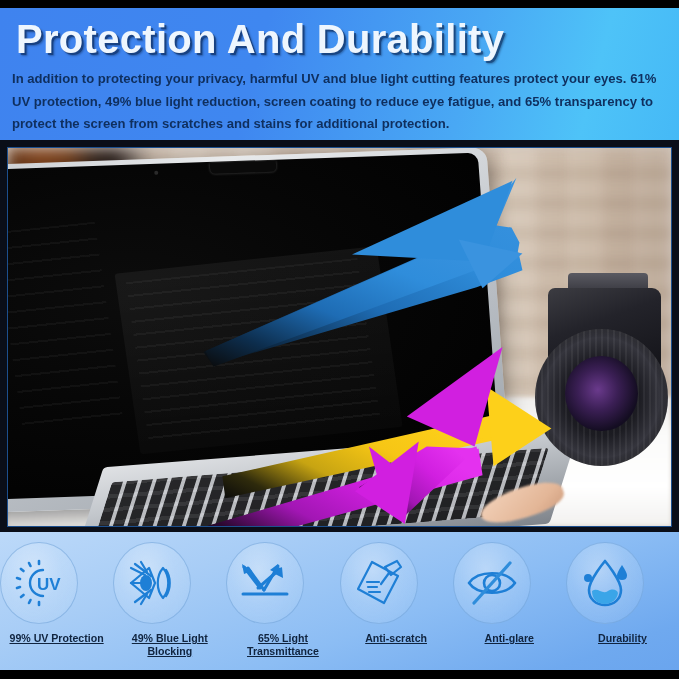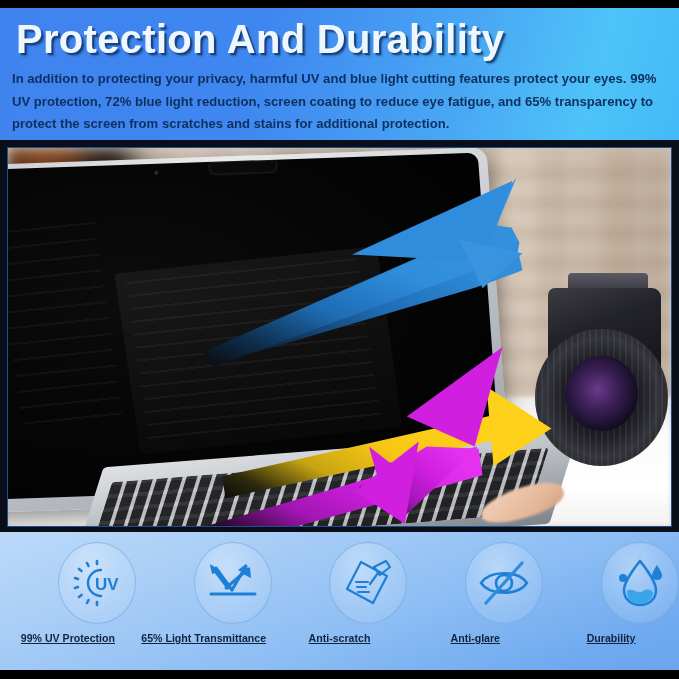--- a/index.html
+++ b/index.html
@@ -313,21 +313,21 @@
     left: 0;
     top: 0;
     width: 679px;
     height: 138px;
     display: flex;
   }
   .feat {
     flex: 1 1 0;
     display: flex;
     flex-direction: column;
-    align-items: flex-end;
+    align-items: flex-start;
     padding-top: 10px;
     box-sizing: border-box;
   }
   .feat-circle {
     width: 78px;
     height: 82px;
     border-radius: 50%;
     border: 1px solid rgba(110,160,215,0.55);
     background: radial-gradient(ellipse at 42% 34%, rgba(255,255,255,0.38) 0%, rgba(226,240,254,0.22) 45%, rgba(190,220,250,0.10) 100%);
     display: flex;
@@ -366,21 +366,21 @@
 </style>
 </head>
 <body>
 
 <div id="page">
 
   <div id="top-bar"></div>
 
   <div id="header">
     <div id="title">Protection And Durability</div>
-    <div id="subtitle">In addition to protecting your privacy, harmful UV and blue light cutting features protect your eyes. 99% UV protection, 72% blue light reduction, screen coating to reduce eye fatigue, and 65% transparency to protect the screen from scratches and stains for additional protection.</div>
+    <div id="subtitle">In addition to protecting your privacy, harmful UV and blue light cutting features protect your eyes. 61% UV protection, 49% blue light reduction, screen coating to reduce eye fatigue, and 65% transparency to protect the screen from scratches and stains for additional protection.</div>
   </div>
 
   <div id="photo-frame">
     <div id="photo">
 
       <div class="bg-wall"></div>
       <div class="bg-wall-tex"></div>
       <div class="bg-desk-left"></div>
       <div class="bg-desk"></div>
 
@@ -475,20 +475,39 @@
               <line x1="4" y1="31" x2="7" y2="30"></line>
               <line x1="8" y1="40" x2="10.5" y2="38"></line>
               <line x1="16" y1="46" x2="17.5" y2="43"></line>
               <line x1="26" y1="48" x2="26" y2="45"></line>
             </g>
           </svg>
         </div>
         <div class="feat-label">99% UV Protection</div>
       </div>
 
+      <div class="feat">
+        <div class="feat-circle">
+          <svg width="54" height="54" viewBox="0 0 54 54">
+            <g stroke="#1e7fd6" stroke-width="2.2" fill="none" stroke-linecap="round" stroke-linejoin="round">
+              <path d="M6 27 L24 12 L30 27 L24 42 Z"></path>
+              <path d="M6 27 L24 27"></path>
+              <ellipse cx="21" cy="27" rx="6" ry="8" fill="#1e7fd6" stroke="none"></ellipse>
+              <path d="M10 8 L26 20"></path>
+              <path d="M16 6 L22 16"></path>
+              <path d="M6 12 L20 19"></path>
+              <path d="M10 46 L26 34"></path>
+              <path d="M16 48 L22 38"></path>
+              <path d="M38 12 C45 20 45 34 38 42 C31 34 31 20 38 12 Z"></path>
+              <path d="M41 14 C46 21 46 33 41 40"></path>
+            </g>
+          </svg>
+        </div>
+        <div class="feat-label">49% Blue Light Blocking</div>
+      </div>
 
       <div class="feat">
         <div class="feat-circle">
           <svg width="54" height="50" viewBox="0 0 54 50">
             <g stroke="#1e7fd6" stroke-width="3" fill="none" stroke-linecap="round" stroke-linejoin="round">
               <line x1="5" y1="36" x2="49" y2="36"></line>
               <path d="M10 10 L26 32"></path>
               <path d="M26 32 L40 8"></path>
               <path d="M20 30 L42 11"></path>
             </g>

